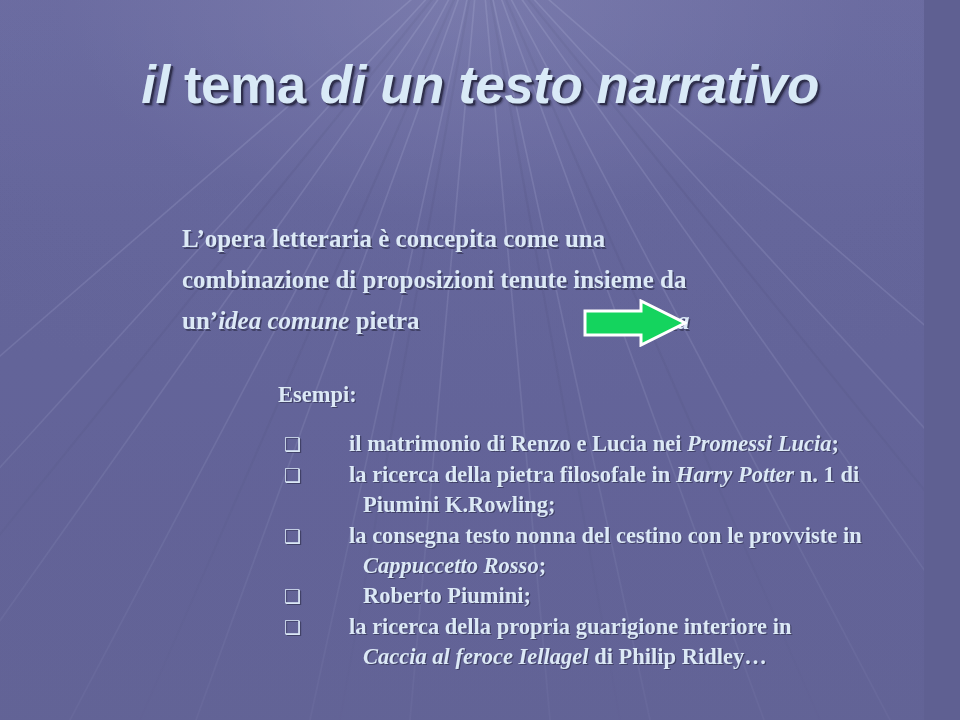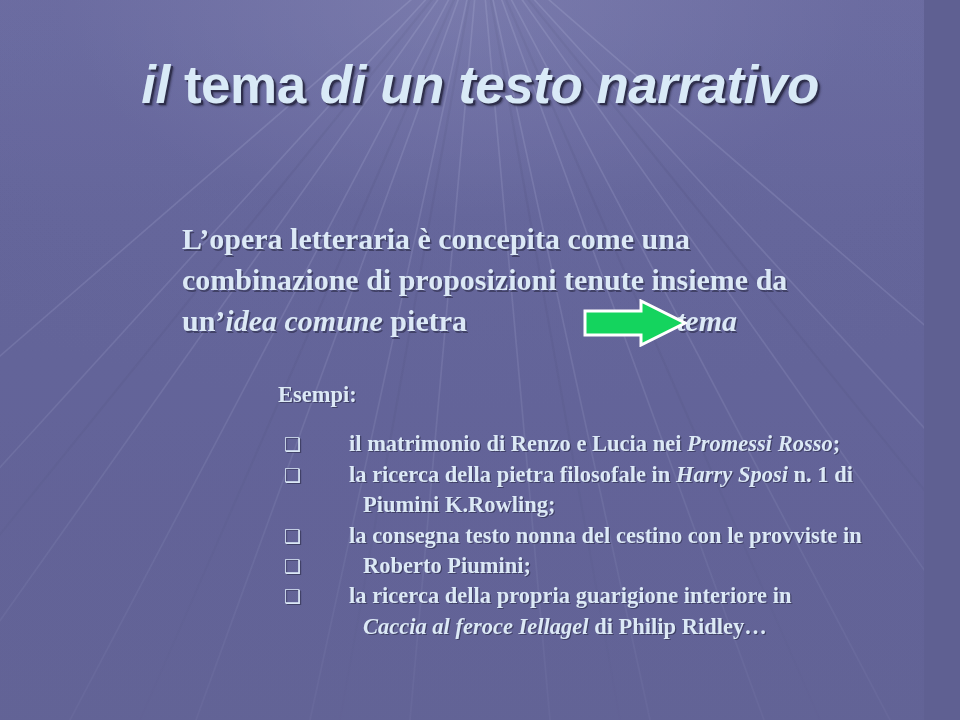--- a/index.html
+++ b/index.html
@@ -56,21 +56,21 @@
   }
 
   
   #para {
     position: absolute;
     left: 182px;
     top: 218px;
     width: 770px;
     color: #dce9f6;
     font-weight: bold;
-    font-size: 30px;
+    font-size: 25px;
     line-height: 41px;
     text-shadow: 1.5px 1.5px 0 rgba(44,44,72,0.62);
   }
   #para .ln { white-space: nowrap; display: block; }
   #para .it { font-style: italic; }
   #para .tema-slot {
     display: inline-block;
     width: 270px;
     text-align: right;
     font-style: italic;
@@ -213,34 +213,35 @@
   <svg id="arrow" viewBox="0 0 104 48" aria-hidden="true">
     <polygon points="2,12 58,12 58,2 102,24 58,46 58,36 2,36" fill="#14d45e" stroke="#ffffff" stroke-width="3" stroke-linejoin="miter"></polygon>
   </svg>
 
   <div id="examples">
     <span id="ex-heading">Esempi:</span>
     <div id="ex-list">
         <div class="ex-item">
           <span class="ex-bullet">❑</span>
           <span class="ex-text">
-            <span class="l"><span>il matrimonio di Renzo e Lucia nei </span><span class="it">Promessi Rosso</span><span>;</span></span>
-          </span>
-        </div>
-        <div class="ex-item">
-          <span class="ex-bullet">❑</span>
-          <span class="ex-text">
-            <span class="l"><span>la ricerca della pietra filosofale in </span><span class="it">Harry Sposi</span><span> n. 1 di</span></span>
+            <span class="l"><span>il matrimonio di Renzo e Lucia nei </span><span class="it">Promessi Lucia</span><span>;</span></span>
+          </span>
+        </div>
+        <div class="ex-item">
+          <span class="ex-bullet">❑</span>
+          <span class="ex-text">
+            <span class="l"><span>la ricerca della pietra filosofale in </span><span class="it">Harry Potter</span><span> n. 1 di</span></span>
             <span class="l cont"><span>Piumini K.Rowling;</span></span>
           </span>
         </div>
         <div class="ex-item">
           <span class="ex-bullet">❑</span>
           <span class="ex-text">
             <span class="l"><span>la consegna testo nonna del cestino con le provviste in</span></span>
+            <span class="l cont"><span class="it">Cappuccetto Rosso</span><span>;</span></span>
           </span>
         </div>
         <div class="ex-item">
           <span class="ex-bullet">❑</span>
           <span class="ex-text">
             <span class="l cont"><span>Roberto Piumini;</span></span>
           </span>
         </div>
         <div class="ex-item">
           <span class="ex-bullet">❑</span>

